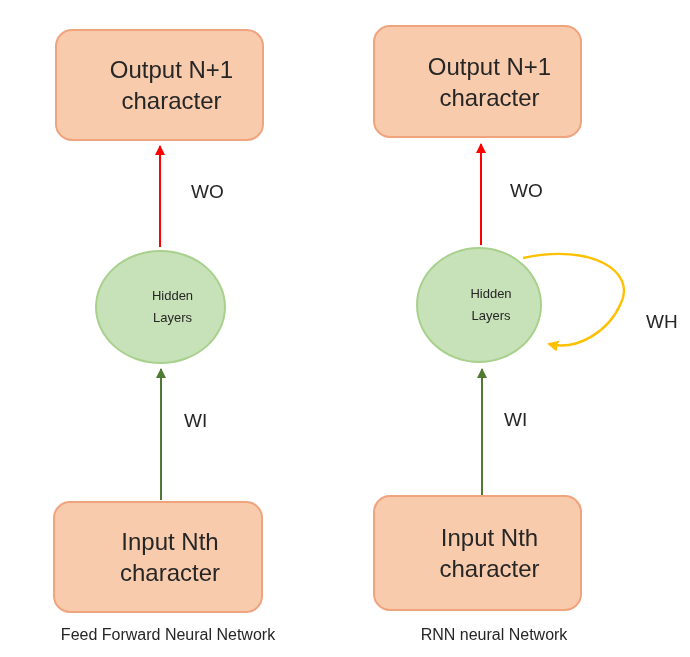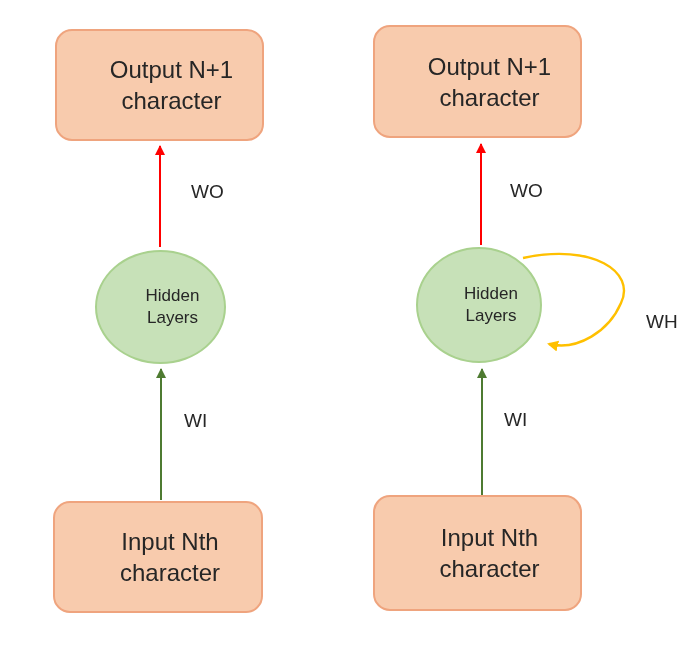--- a/index.html
+++ b/index.html
@@ -36,21 +36,21 @@
     background: var(--box-fill, #F8CBAD);
     border: 2px solid var(--box-border, #EFA47E);
     border-radius: 17px;
     font-size: 24px;
     line-height: 31px;
   }
   .circle {
     background: var(--circle-fill, #C7E1B8);
     border: 2px solid var(--circle-border, #A9D18E);
     border-radius: 50%;
-    font-size: 17px;
+    font-size: 13px;
     line-height: 22px;
   }
   .node span { display: block; }
 
   
   .ff-output  { left: 55px;  top: 29px;  width: 209px; height: 112px; }
   .ff-circle  { left: 95px;  top: 250px; width: 131px; height: 114px; }
   .ff-input   { left: 53px;  top: 501px; width: 210px; height: 112px; }
 
   
@@ -126,20 +126,21 @@
     <span>Layers</span>
   </div>
 
   <span class="edge-label ff-wi">WI</span>
 
   <div class="node box ff-input">
     <span>Input Nth</span>
     <span>character</span>
   </div>
 
+  <div class="caption ff-caption">Feed Forward Neural Network</div>
 
   <div class="node box rnn-output">
     <span>Output N+1</span>
     <span>character</span>
   </div>
 
   <span class="edge-label rnn-wo">WO</span>
 
   <div class="node circle rnn-circle">
     <span>Hidden</span>
@@ -148,14 +149,15 @@
 
   <span class="edge-label rnn-wh">WH</span>
 
   <span class="edge-label rnn-wi">WI</span>
 
   <div class="node box rnn-input">
     <span>Input Nth</span>
     <span>character</span>
   </div>
 
+  <div class="caption rnn-caption">RNN neural Network</div>
 
 </div>
 
 </body></html>

